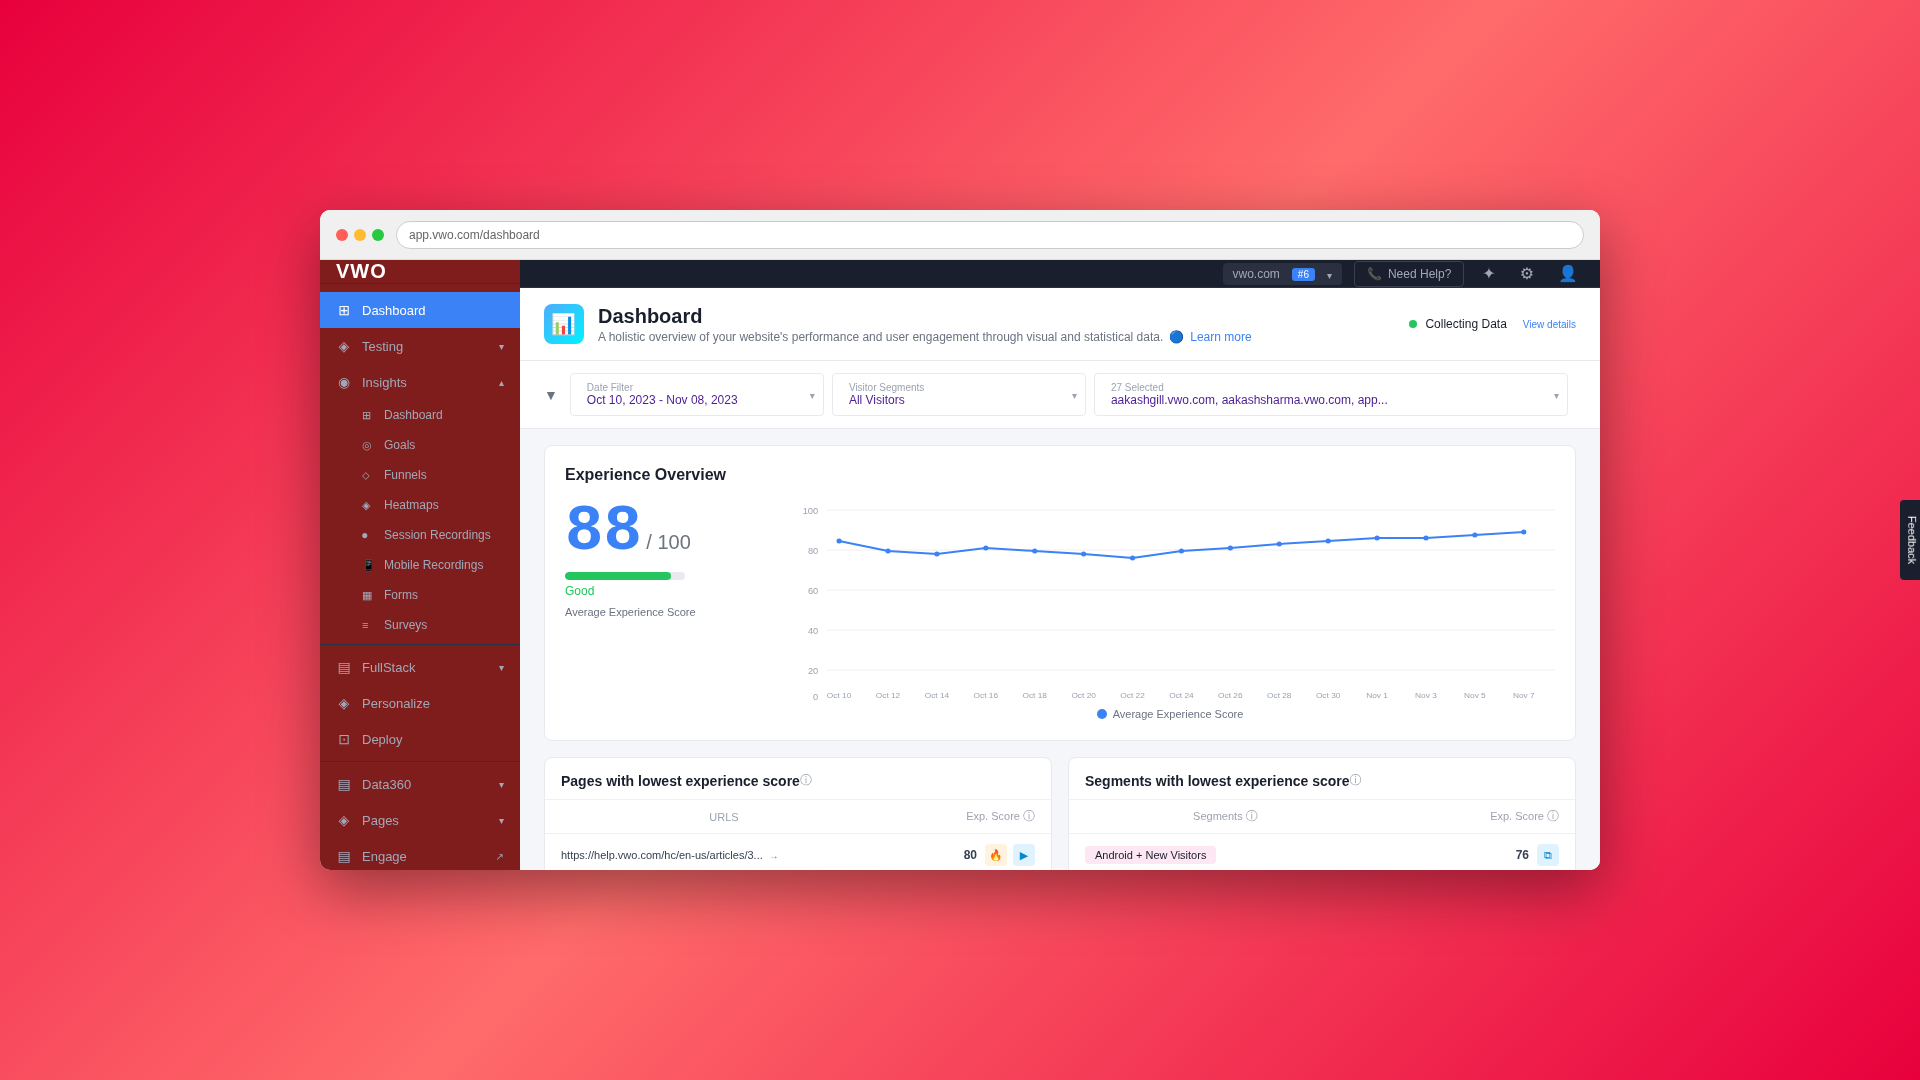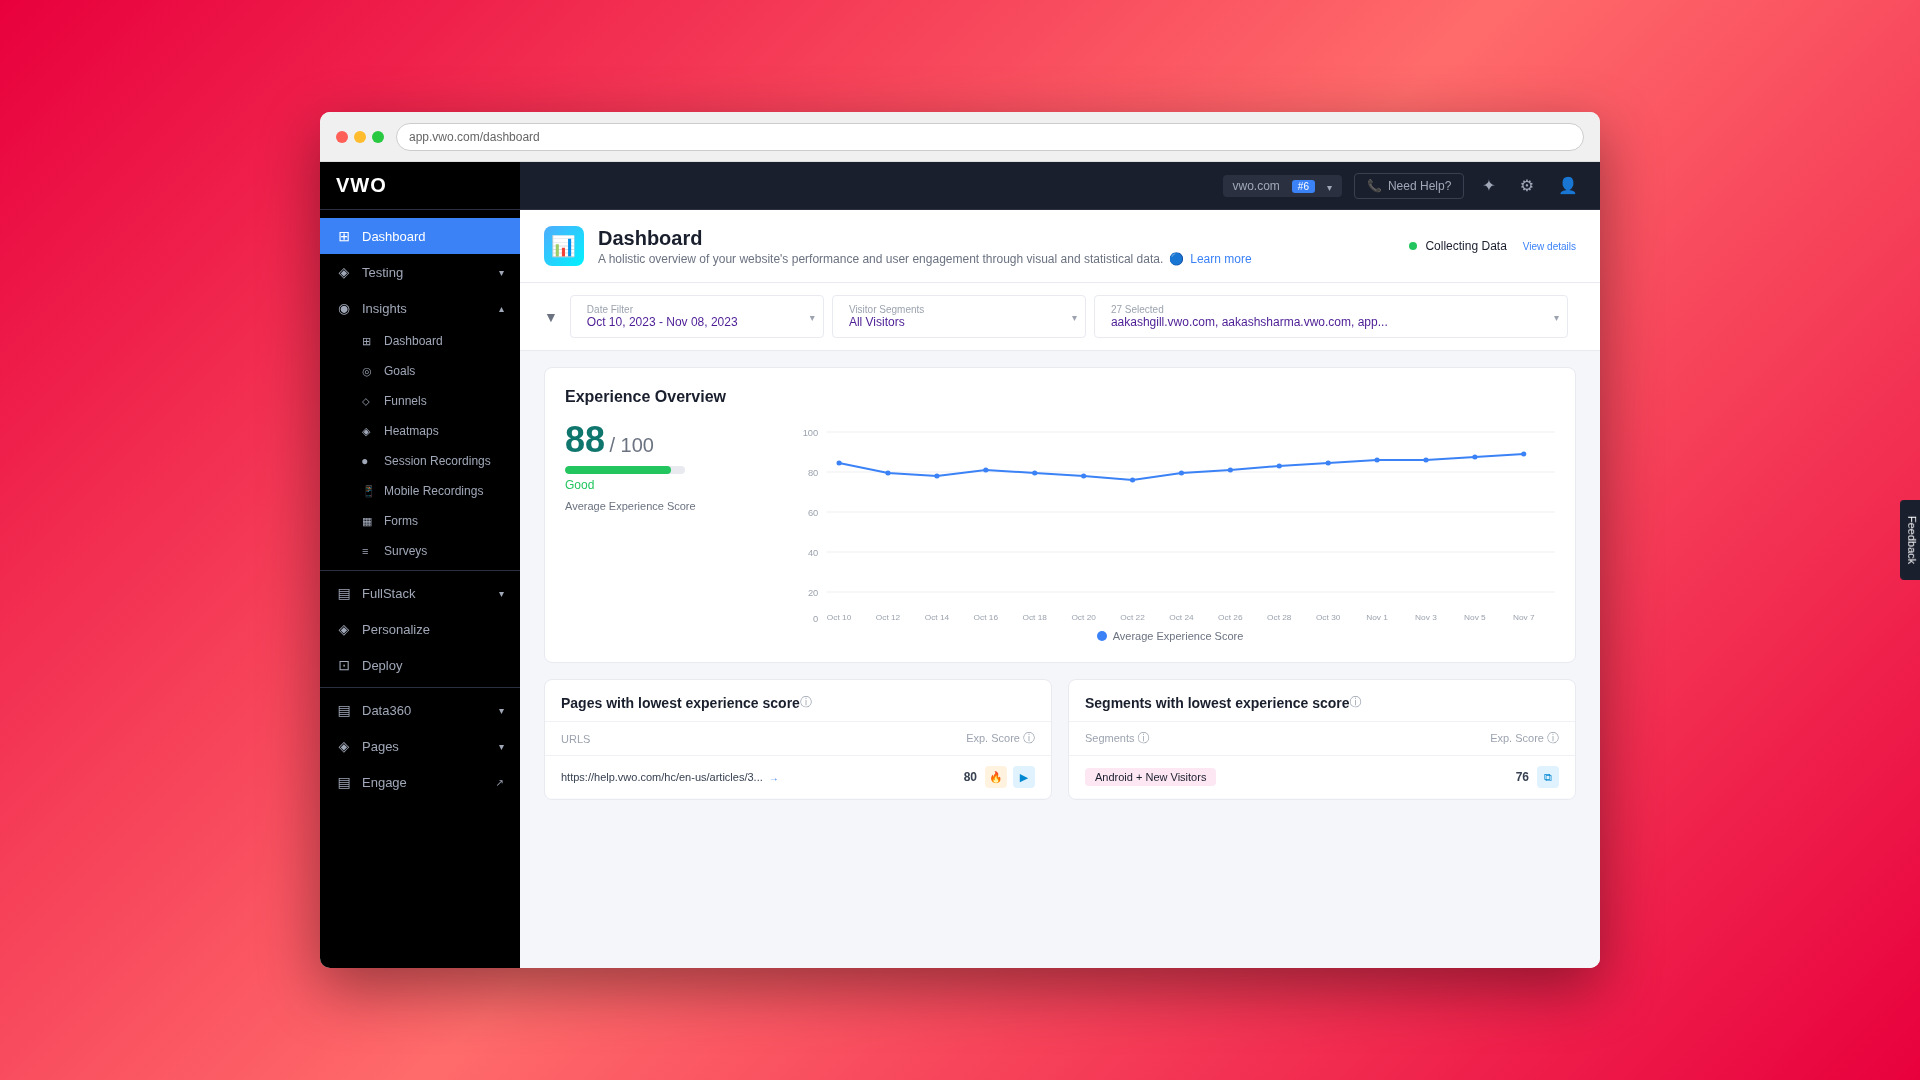--- a/index.html
+++ b/index.html
@@ -7,21 +7,21 @@
       width: 1920px;
       height: 1080px;
       background: linear-gradient(135deg, #e8003d 0%, #ff6b6b 50%, #e8003d 100%);
       display: flex;
       align-items: center;
       justify-content: center;
       font-family: -apple-system, BlinkMacSystemFont, 'Segoe UI', sans-serif;
     }
     .browser-window {
       width: 1280px;
-      height: 856px;
+      height: 660px;
       background: #fff;
       border-radius: 10px;
       overflow: hidden;
       box-shadow: 0 20px 60px rgba(0,0,0,0.4);
       display: flex;
       flex-direction: column;
     }
     
     .browser-bar {
       height: 50px;
@@ -51,21 +51,21 @@
     }
     
     .app-container {
       flex: 1;
       display: flex;
       overflow: hidden;
     }
     
     .sidebar {
       width: 200px;
-      background: #000000;
+      background: #7f1d1d;
       height: 100%;
       display: flex;
       flex-direction: column;
       overflow-y: auto;
       padding-top: 0;
     }
     .sidebar-logo {
       height: 48px;
       display: flex;
       align-items: center;
@@ -279,24 +279,25 @@
       margin-bottom: 16px;
     }
     .overview-content {
       display: flex;
       gap: 40px;
     }
     .score-section {
       min-width: 180px;
     }
     .score-big {
-      font-size: 36px;
+      font-size: 64px;
       font-weight: 700;
-      color: #0f766e;
+      color: #3b82f6;
       line-height: 1;
+      font-family: Liberation Mono, monospace;
     }
     .score-denom { font-size: 20px; font-weight: 400; color: #6b7280; }
     .score-bar-container {
       margin-top: 8px;
       width: 120px;
       height: 8px;
       background: #e8eaf0;
       border-radius: 4px;
       overflow: hidden;
     }
@@ -367,21 +368,21 @@
       color: #9ca3af;
       font-size: 12px;
       cursor: pointer;
     }
     .card-table {
       width: 100%;
       border-collapse: collapse;
     }
     .card-table th {
       padding: 8px 16px;
-      text-align: left;
+      text-align: center;
       font-size: 11px;
       font-weight: 500;
       color: #9ca3af;
       border-bottom: 1px solid #f0f0f5;
     }
     .card-table th.right { text-align: right; }
     .card-table td {
       padding: 10px 16px;
       font-size: 12px;
       color: #374151;

